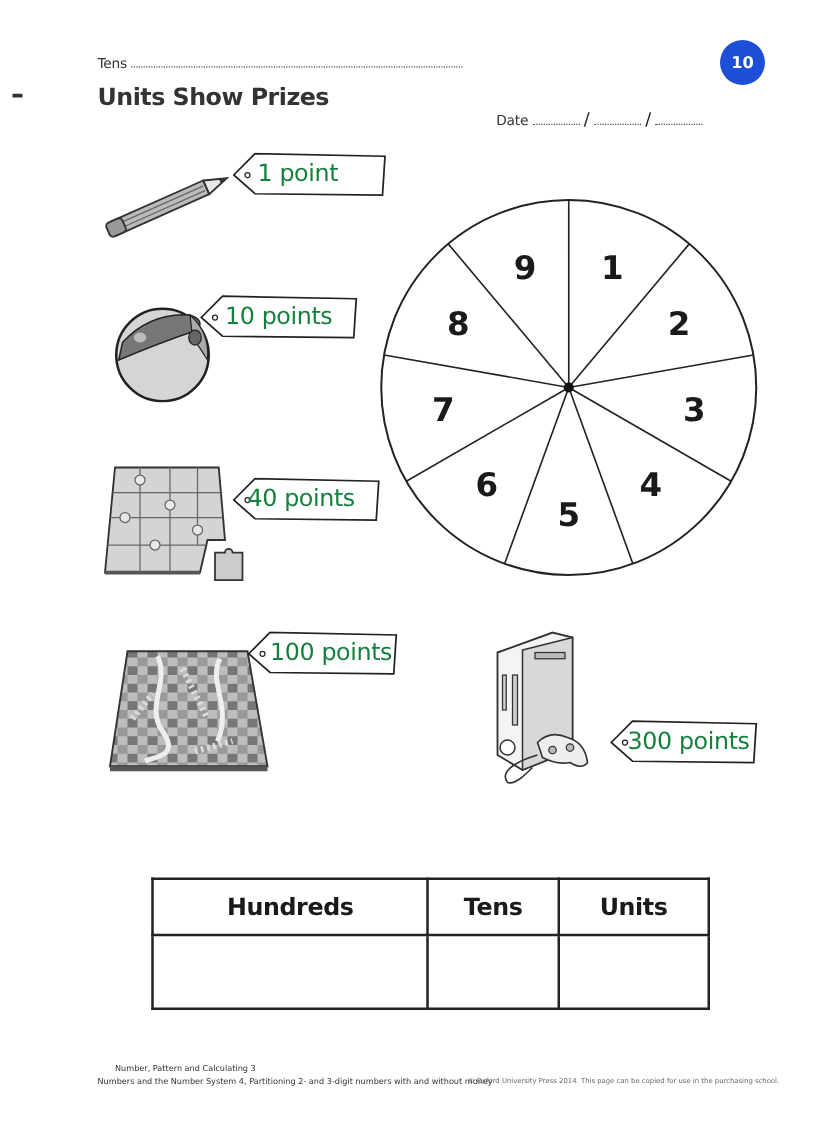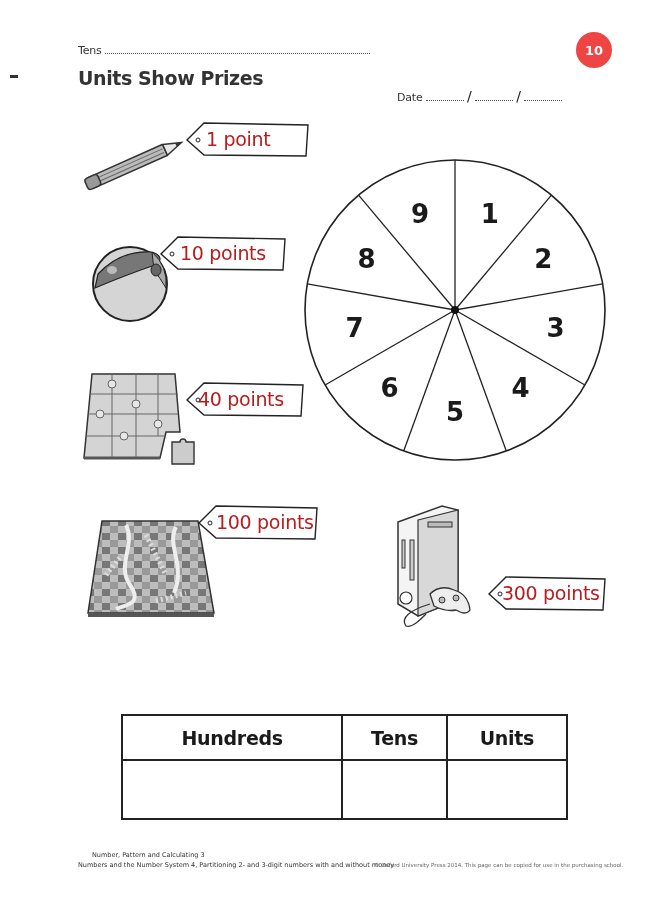--- a/index.html
+++ b/index.html
@@ -6,37 +6,37 @@
   html, body { width: 660px; height: 900px; background: #ffffff; overflow: hidden; }
   body { position: relative; font-family: "DejaVu Sans", sans-serif; color: #222; }
 
   .abs { position: absolute; }
 
   
   .hdr-label { font-size: 11px; color: #333; letter-spacing: -0.2px; }
   .dots { border-bottom: 1px dotted #555; display: inline-block; height: 10px; }
   .slash { font-size: 14px; color: #222; }
   .page-num { left: 576px; top: 32px; width: 36px; height: 36px; border-radius: 50%;
-    background: #ef4444; color: #fff; font-weight: bold; font-size: 13px;
+    background: #1d4ed8; color: #fff; font-weight: bold; font-size: 13px;
     display: flex; align-items: center; justify-content: center; }
   .dash-mark { left: 10px; top: 75px; width: 8px; height: 3px; background: #333; }
   .title { left: 78px; top: 67px; font-size: 19px; font-weight: bold; color: #333; letter-spacing: -0.4px; }
 
   
   .tag { position: absolute; }
   .tag svg { position: absolute; left: 0; top: 0; }
   .tag-text { position: absolute; font-family: "DejaVu Sans", sans-serif; font-size: 19px;
-    color: #b91c1c; white-space: nowrap; letter-spacing: -0.3px; text-align: center; }
+    color: #15803d; white-space: nowrap; letter-spacing: -0.3px; text-align: center; }
 
   
   .spinner { left: 302px; top: 157px; }
   .spin-num { font-family: "DejaVu Sans", sans-serif; font-weight: bold; font-size: 26px; fill: #1a1a1a; }
 
   
-  .pv-table { left: 121px; top: 702px; width: 447px; height: 106px; border-collapse: collapse; margin-top: 12px; }
+  .pv-table { left: 121px; top: 702px; width: 447px; height: 106px; border-collapse: collapse; }
   .pv-table th, .pv-table td { border: 2px solid #222; }
   .pv-table th { height: 45px; font-size: 19px; font-weight: bold; color: #1a1a1a; letter-spacing: -0.3px; }
   .pv-table td { height: 59px; }
 
   
   .footer-1 { left: 92px; top: 851px; font-size: 6.5px; color: #333; }
   .footer-2 { left: 78px; top: 861px; font-size: 6.5px; color: #333; font-weight: normal; }
   .footer-3 { left: 374px; top: 862px; font-size: 5.5px; color: #666; }
 </style>
 </head>

